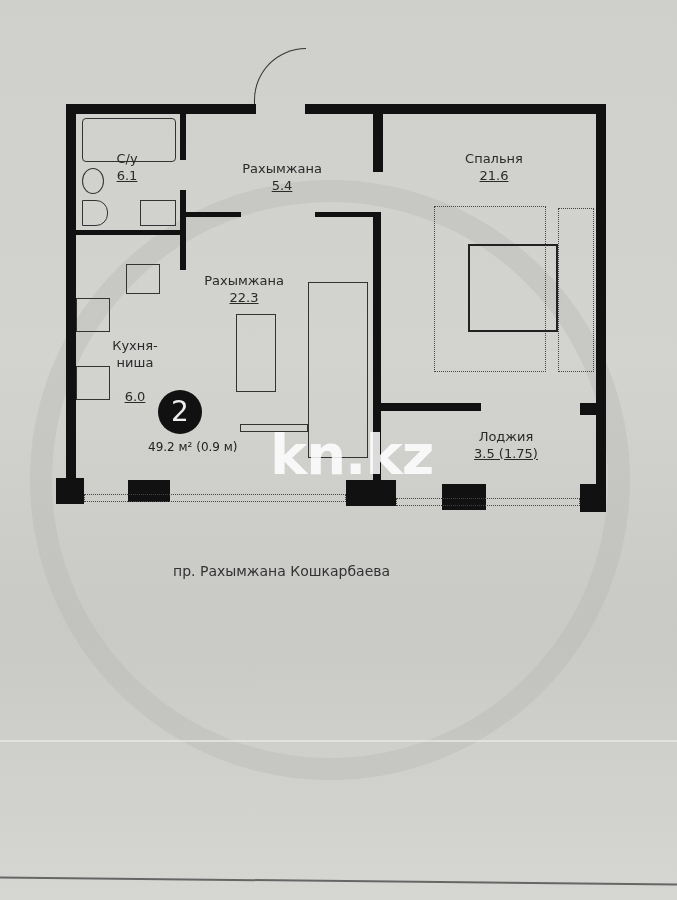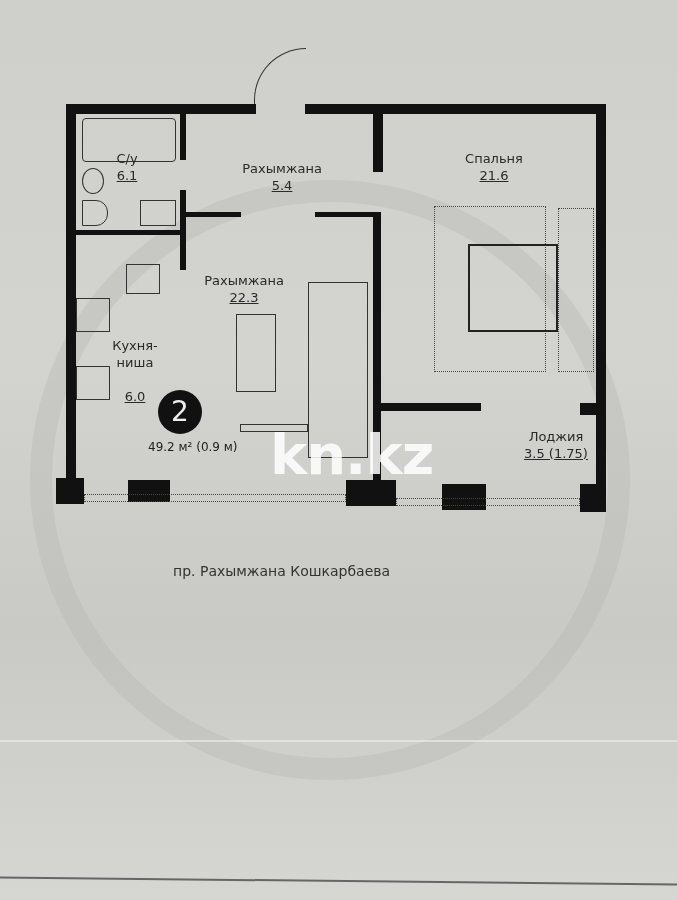--- a/index.html
+++ b/index.html
@@ -84,21 +84,21 @@
   </div>
   <div class="label" style="left:244px;top:272px">
     <div>Рахымжана</div>
     <div class="area">22.3</div>
   </div>
   <div class="label" style="left:135px;top:320px;white-space:pre-line">
     <div>Кухня-
 ниша</div>
     <div class="area">6.0</div>
   </div>
-  <div class="label" style="left:556px;top:428px">
+  <div class="label" style="left:506px;top:428px">
     <div>Лоджия</div>
     <div class="area">3.5 (1.75)</div>
   </div>
 
   <div class="abs" style="left:158px;top:390px;width:44px;height:44px;border-radius:50%;background:#111;color:#eee;font-size:28px;line-height:44px;text-align:center">2</div>
   <div class="abs" style="left:148px;top:440px;font-size:12px;color:#222">49.2 м² (0.9 м)</div>
 </div>
 
 <div class="abs" style="left:270px;top:422px;font-size:56px;font-weight:bold;color:rgba(255,255,255,0.85);letter-spacing:-1px">kn.kz</div>
 

